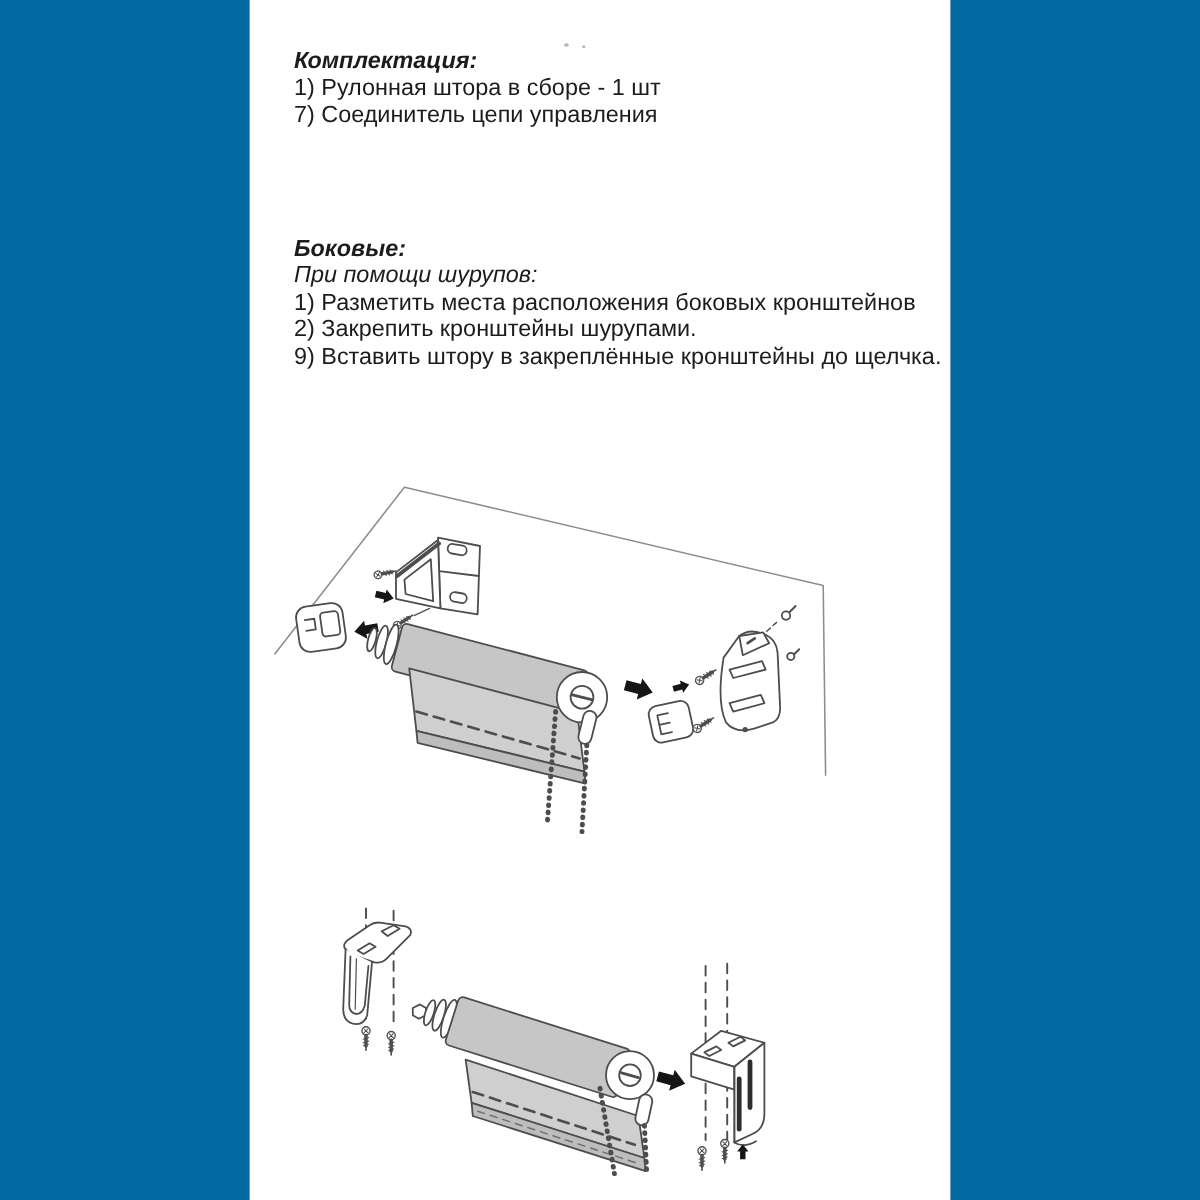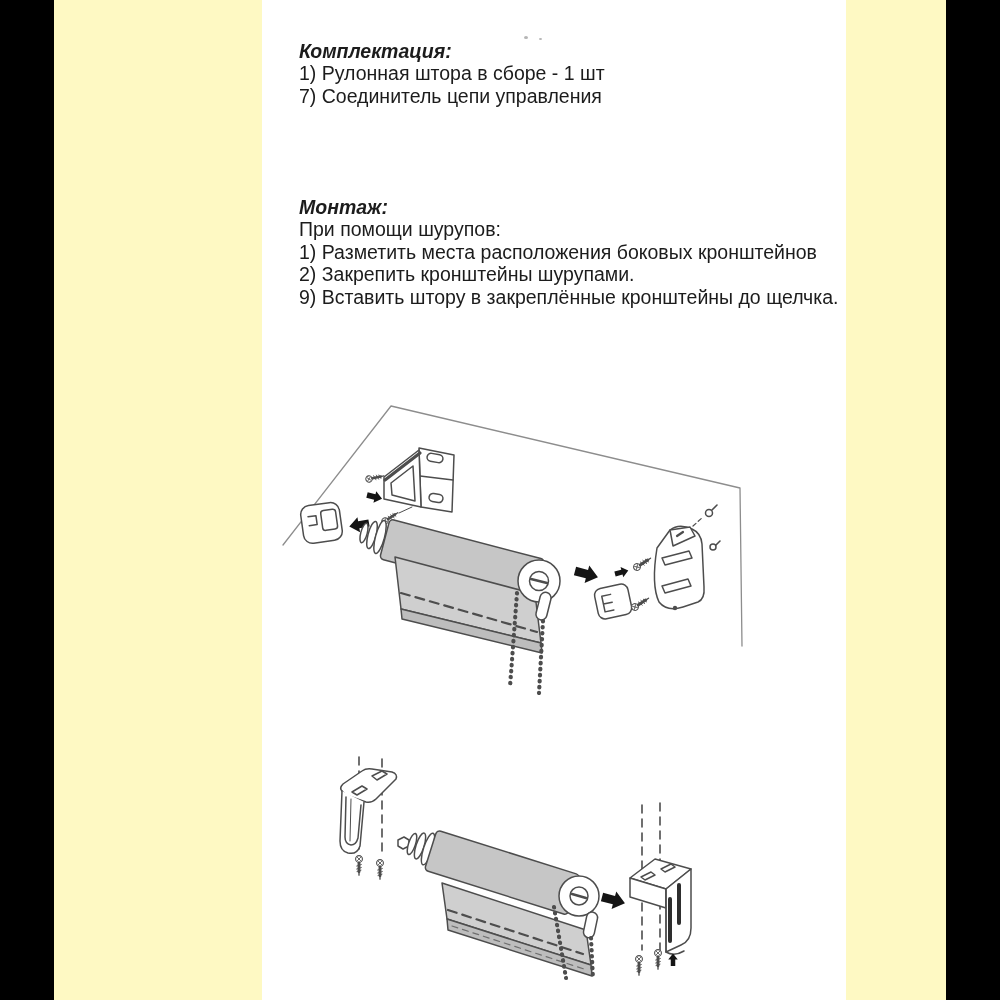--- a/index.html
+++ b/index.html
@@ -1,23 +1,23 @@
 <!DOCTYPE html>
 <html><head>
 <meta charset="utf-8">
 <style>
   html,body{margin:0;padding:0;background:#000;}
-  .stage{position:relative;width:892px;height:1000px;background:#fef9c3;overflow:hidden;margin:0 auto;}
+  .stage{position:relative;width:1000px;height:1000px;background:#0369a1;overflow:hidden;margin:0 auto;}
   .paper{position:absolute;left:208px;top:0;width:584px;height:1000px;background:#fff;overflow:hidden;}
   .text-block{position:absolute;left:37px;font-family:"Liberation Sans",sans-serif;
               font-size:19.5px;line-height:22.4px;color:#1c1c1c;white-space:nowrap;}
   .block1{top:40px;}
   .block2{top:196px;}
   .heading{font-weight:bold;font-style:italic;}
-  .subheading{}
+  .subheading{font-style:italic;}
   .fig{position:absolute;}
   .fig1{left:17px;top:395px;width:560px;height:300px;}
   .fig2{left:52px;top:745px;width:480px;height:262px;}
   .dot{position:absolute;background:#b5b5b5;border-radius:50%;}
   .dot1{left:262px;top:36px;width:4px;height:3px;}
   .dot2{left:277px;top:38px;width:3px;height:2px;}
 </style>
 </head>
 <body>
 
@@ -27,21 +27,21 @@
     <span class="dot dot1"></span>
     <span class="dot dot2"></span>
 
     <div class="text-block block1">
       <div class="heading">Комплектация:</div>
       <div class="line">1) Рулонная штора в сборе - 1 шт</div>
       <div class="line">7) Соединитель цепи управления</div>
     </div>
 
     <div class="text-block block2">
-      <div class="heading">Монтаж:</div>
+      <div class="heading">Боковые:</div>
       <div class="subheading">При помощи шурупов:</div>
       <div class="line">1) Разметить места расположения боковых кронштейнов</div>
       <div class="line">2) Закрепить кронштейны шурупами.</div>
       <div class="line">9) Вставить штору в закреплённые кронштейны до щелчка.</div>
     </div>
 
     <svg class="fig fig1" viewBox="0 0 560 300">
       <defs>
         <g id="arrow">
           <polygon points="0,-4.5 13,-4.5 13,-9.5 25,0 13,9.5 13,4.5 0,4.5" fill="#151515" stroke="none"></polygon>

